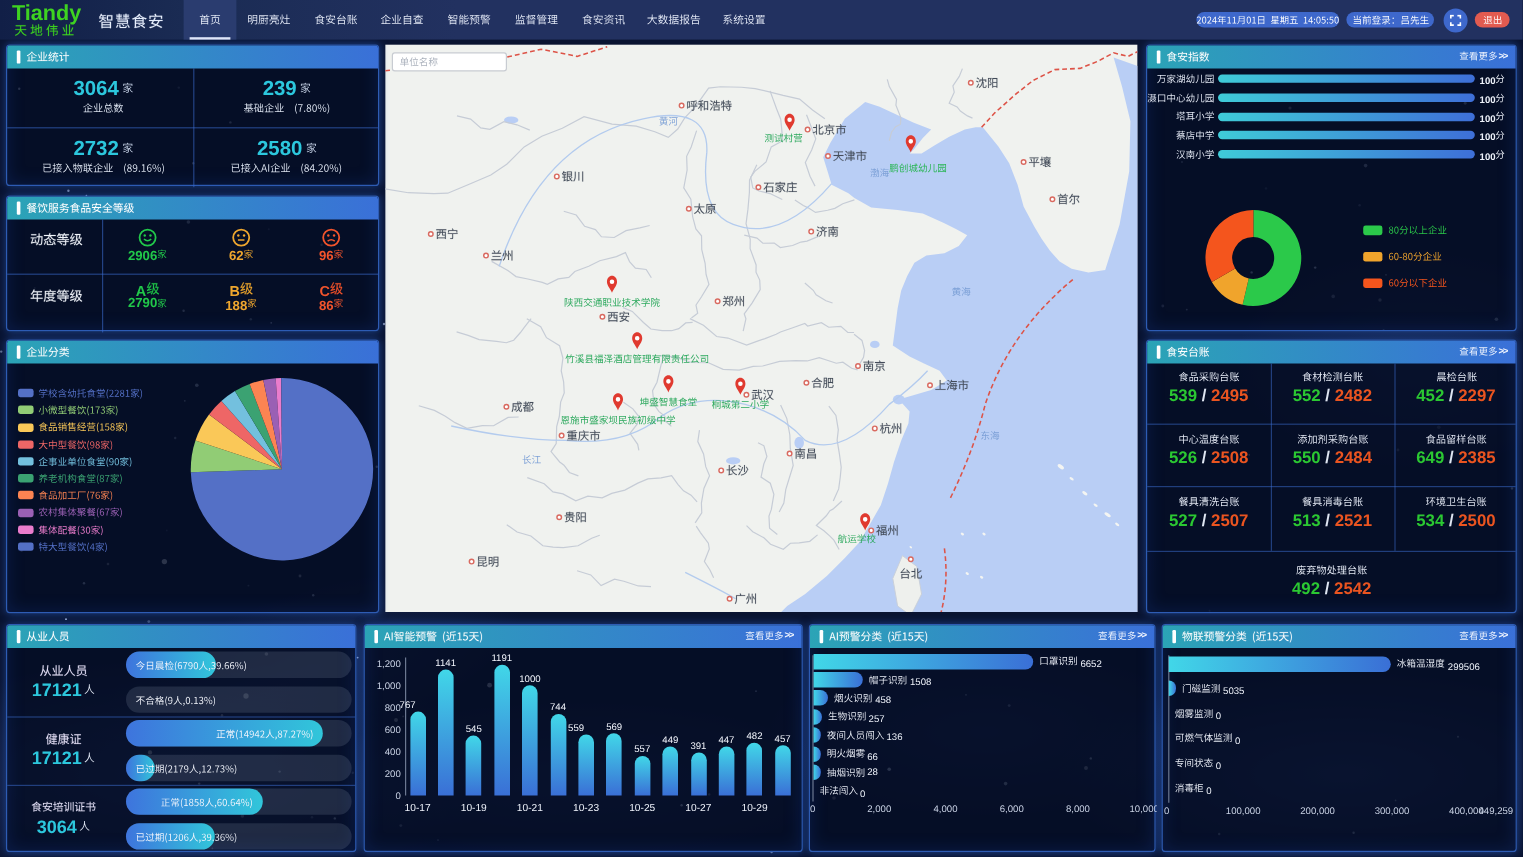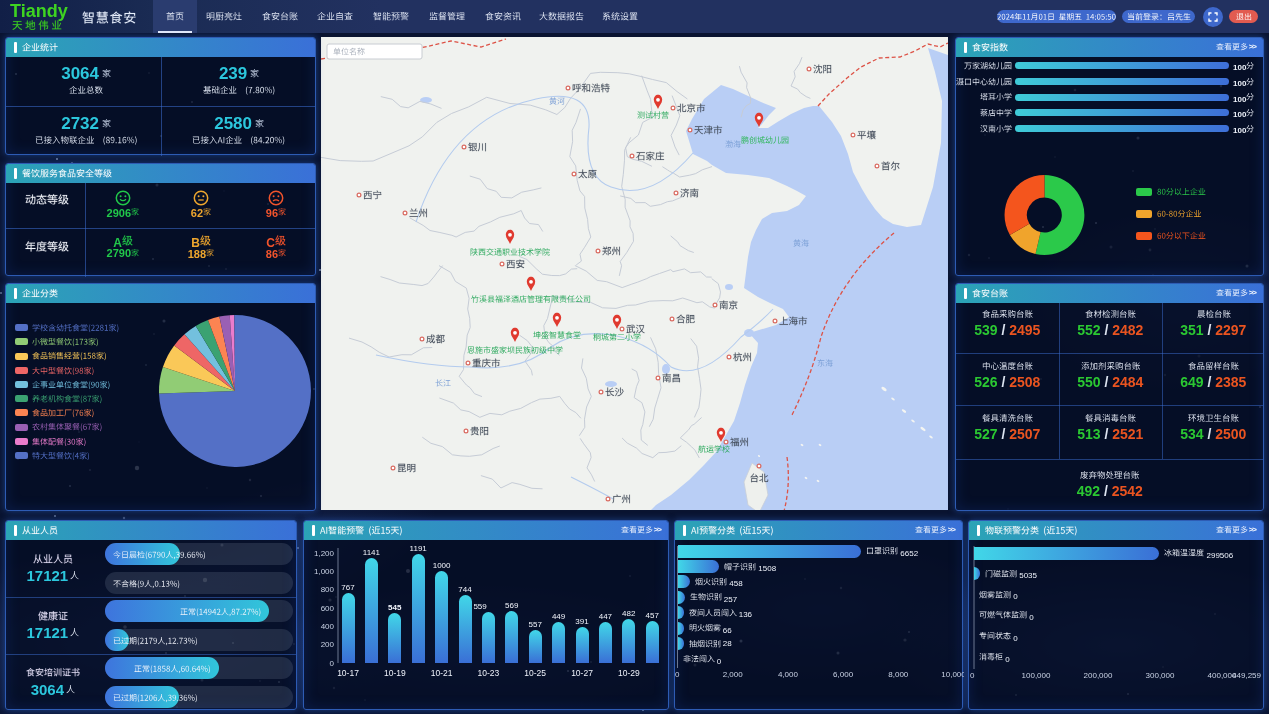--- a/index.html
+++ b/index.html
@@ -1045,21 +1045,21 @@
     <div class="abs" style="left:240.5px;top:25.0px">
       <svg class="t" style="width:34.0px;height:10.2px" viewBox="0 0 4000 1200">
         <g transform="translate(0,960) scale(1,-1)" fill="#e8edf8">
           <use href="#q150" x="0"></use>
           <use href="#q148" x="1000"></use>
           <use href="#q14" x="2000"></use>
           <use href="#q15" x="3000"></use>
         </g>
       </svg>
     </div>
-    <div class="abs" style="left:224.2px;top:37.0px;white-space:nowrap"><span class="num" style="font-size:14px;line-height:14px;color:#2bc832">351</span><span class="num" style="font-size:14px;line-height:14px;color:#dfe6f2"> / </span><span class="num" style="font-size:14px;line-height:14px;color:#ea5420">2297</span></div>
+    <div class="abs" style="left:224.2px;top:37.0px;white-space:nowrap"><span class="num" style="font-size:14px;line-height:14px;color:#2bc832">452</span><span class="num" style="font-size:14px;line-height:14px;color:#dfe6f2"> / </span><span class="num" style="font-size:14px;line-height:14px;color:#ea5420">2297</span></div>
     <div class="abs" style="left:26.0px;top:77.0px">
       <svg class="t" style="width:51.0px;height:10.2px" viewBox="0 0 6000 1200">
         <g transform="translate(0,960) scale(1,-1)" fill="#e8edf8">
           <use href="#q106" x="0"></use>
           <use href="#q134" x="1000"></use>
           <use href="#q151" x="2000"></use>
           <use href="#q89" x="3000"></use>
           <use href="#q14" x="4000"></use>
           <use href="#q15" x="5000"></use>
         </g>
@@ -1400,25 +1400,25 @@
       <line x1="34" y1="27" x2="34" y2="142" stroke="#6c7891" stroke-width="1"></line>
       <text x="30" y="144.5" fill="#c9d2e4" font-size="8" text-anchor="end" font-family="Liberation Sans">0</text>
       <text x="30" y="126.2" fill="#c9d2e4" font-size="8" text-anchor="end" font-family="Liberation Sans">200</text>
       <text x="30" y="107.8" fill="#c9d2e4" font-size="8" text-anchor="end" font-family="Liberation Sans">400</text>
       <text x="30" y="89.5" fill="#c9d2e4" font-size="8" text-anchor="end" font-family="Liberation Sans">600</text>
       <text x="30" y="71.2" fill="#c9d2e4" font-size="8" text-anchor="end" font-family="Liberation Sans">800</text>
       <text x="30" y="52.8" fill="#c9d2e4" font-size="8" text-anchor="end" font-family="Liberation Sans">1,000</text>
       <text x="30" y="34.5" fill="#c9d2e4" font-size="8" text-anchor="end" font-family="Liberation Sans">1,200</text>
     </svg>
     <div class="abs" style="left:37.5px;top:71.7px;width:13px;height:70.3px;border-radius:6.5px 6.5px 0 0;background:linear-gradient(180deg,#41d7e8,#3a6fd6);z-index:2"></div>
-    <div class="abs num" style="left:29.0px;top:61.7px;font-size:8px;color:#f2f5fc;z-index:2;width:30px;text-align:center;font-weight:normal">767</div>
+    <div class="abs num" style="left:29.0px;top:61.7px;font-size:8px;color:#f2f5fc;z-index:2;width:30px;font-weight:normal">767</div>
     <div class="abs" style="left:60.9px;top:37.4px;width:13px;height:104.6px;border-radius:6.5px 6.5px 0 0;background:linear-gradient(180deg,#41d7e8,#3a6fd6);z-index:2"></div>
     <div class="abs num" style="left:52.4px;top:27.4px;font-size:8px;color:#f2f5fc;z-index:2;width:30px;text-align:center;font-weight:normal">1141</div>
     <div class="abs" style="left:84.3px;top:92.0px;width:13px;height:50.0px;border-radius:6.5px 6.5px 0 0;background:linear-gradient(180deg,#41d7e8,#3a6fd6);z-index:2"></div>
-    <div class="abs num" style="left:75.8px;top:82.0px;font-size:8px;color:#f2f5fc;z-index:2;width:30px;text-align:center;font-weight:bold">545</div>
+    <div class="abs num" style="left:75.8px;top:82.0px;font-size:8px;color:#f2f5fc;z-index:2;width:30px;text-align:center;font-weight:normal">545</div>
     <div class="abs" style="left:107.7px;top:32.8px;width:13px;height:109.2px;border-radius:6.5px 6.5px 0 0;background:linear-gradient(180deg,#41d7e8,#3a6fd6);z-index:2"></div>
     <div class="abs num" style="left:99.2px;top:22.8px;font-size:8px;color:#f2f5fc;z-index:2;width:30px;text-align:center;font-weight:normal">1191</div>
     <div class="abs" style="left:131.1px;top:50.3px;width:13px;height:91.7px;border-radius:6.5px 6.5px 0 0;background:linear-gradient(180deg,#41d7e8,#3a6fd6);z-index:2"></div>
     <div class="abs num" style="left:122.6px;top:40.3px;font-size:8px;color:#f2f5fc;z-index:2;width:30px;text-align:center;font-weight:normal">1000</div>
     <div class="abs" style="left:154.5px;top:73.8px;width:13px;height:68.2px;border-radius:6.5px 6.5px 0 0;background:linear-gradient(180deg,#41d7e8,#3a6fd6);z-index:2"></div>
     <div class="abs num" style="left:146.0px;top:63.8px;font-size:8px;color:#f2f5fc;z-index:2;width:30px;text-align:center;font-weight:normal">744</div>
     <div class="abs" style="left:177.9px;top:90.8px;width:13px;height:51.2px;border-radius:6.5px 6.5px 0 0;background:linear-gradient(180deg,#41d7e8,#3a6fd6);z-index:2"></div>
     <div class="abs num" style="left:169.4px;top:80.8px;font-size:8px;color:#f2f5fc;z-index:2;width:30px;text-align:left;font-weight:normal">559</div>
     <div class="abs" style="left:201.3px;top:89.8px;width:13px;height:52.2px;border-radius:6.5px 6.5px 0 0;background:linear-gradient(180deg,#41d7e8,#3a6fd6);z-index:2"></div>
     <div class="abs num" style="left:192.8px;top:79.8px;font-size:8px;color:#f2f5fc;z-index:2;width:30px;text-align:center;font-weight:normal">569</div>

